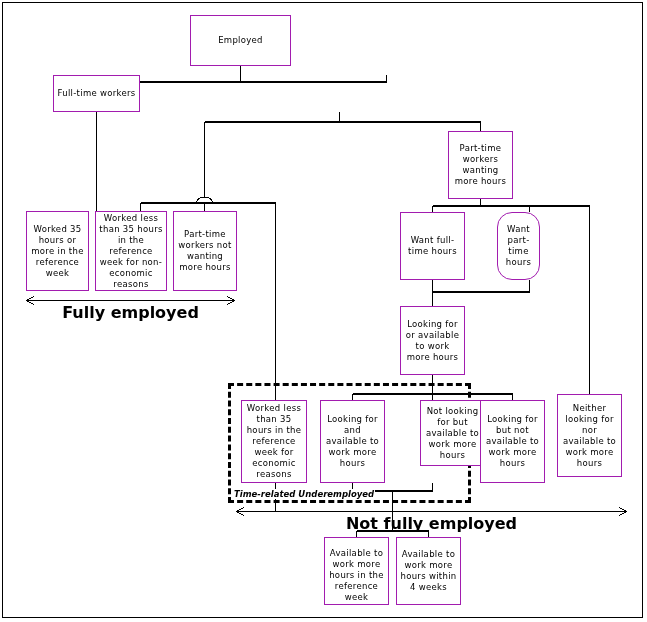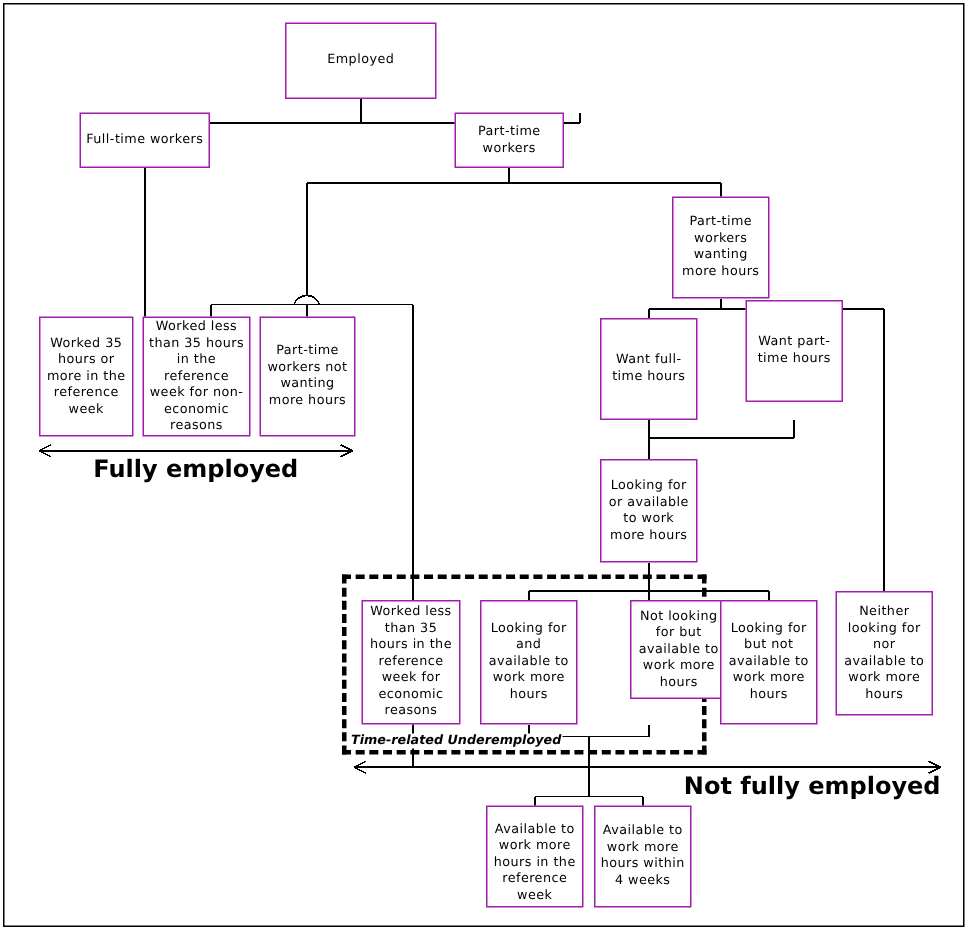--- a/index.html
+++ b/index.html
@@ -151,23 +151,20 @@
   </svg>
 
   <div class="node" style="left:190px; top:15px; width:101px; height:51px;">
     <span>Employed</span>
   </div>
 
   <div class="node" style="left:53px; top:75px; width:87px; height:37px;">
     <span>Full-time workers</span>
   </div>
 
-  <div class="node" style="left:303px; top:75px; width:73px; height:37px;">
-    <span>Part-time workers</span>
-  </div>
 
   <div class="node" style="left:448px; top:131px; width:65px; height:68px;">
     <span>Part-time workers wanting more hours</span>
   </div>
 
   <div class="node" style="left:26px; top:211px; width:63px; height:80px;">
     <span>Worked 35 hours or more in the reference week</span>
   </div>
 
   <div class="node" style="left:95px; top:211px; width:72px; height:80px;">
@@ -179,21 +176,21 @@
   </div>
 
   <div class="span-label" style="left:26px; top:303px; width:209px;">
     <span>Fully employed</span>
   </div>
 
   <div class="node" style="left:400px; top:212px; width:65px; height:68px;">
     <span>Want full-time hours</span>
   </div>
 
-  <div class="node" style="left:497px; top:200px; width:65px; height:68px;">
+  <div class="node" style="left:497px; top:212px; width:43px; height:68px;border-radius:15px;">
     <span>Want part-time hours</span>
   </div>
 
   <div class="node" style="left:400px; top:306px; width:65px; height:69px;">
     <span>Looking for or available to work more hours</span>
   </div>
 
   <div class="node" style="left:241px; top:400px; width:66px; height:83px;">
     <span>Worked less than 35 hours in the reference week for economic reasons</span>
   </div>
@@ -211,21 +208,21 @@
   </div>
 
   <div class="node" style="left:557px; top:394px; width:65px; height:83px;">
     <span>Neither looking for nor available to work more hours</span>
   </div>
 
   <div class="region-label" style="left:233px; top:489px;">
     <span>Time-related Underemployed</span>
   </div>
 
-  <div class="span-label" style="left:236px; top:514px; width:391px;text-align:right;">
+  <div class="span-label" style="left:236px; top:514px; width:391px;">
     <span>Not fully employed</span>
   </div>
 
   <div class="node" style="left:324px; top:537px; width:65px; height:68px;align-items:flex-end;">
     <span>Available to work more hours in the reference week</span>
   </div>
 
   <div class="node" style="left:396px; top:537px; width:65px; height:68px;">
     <span>Available to work more hours within 4 weeks</span>
   </div>

